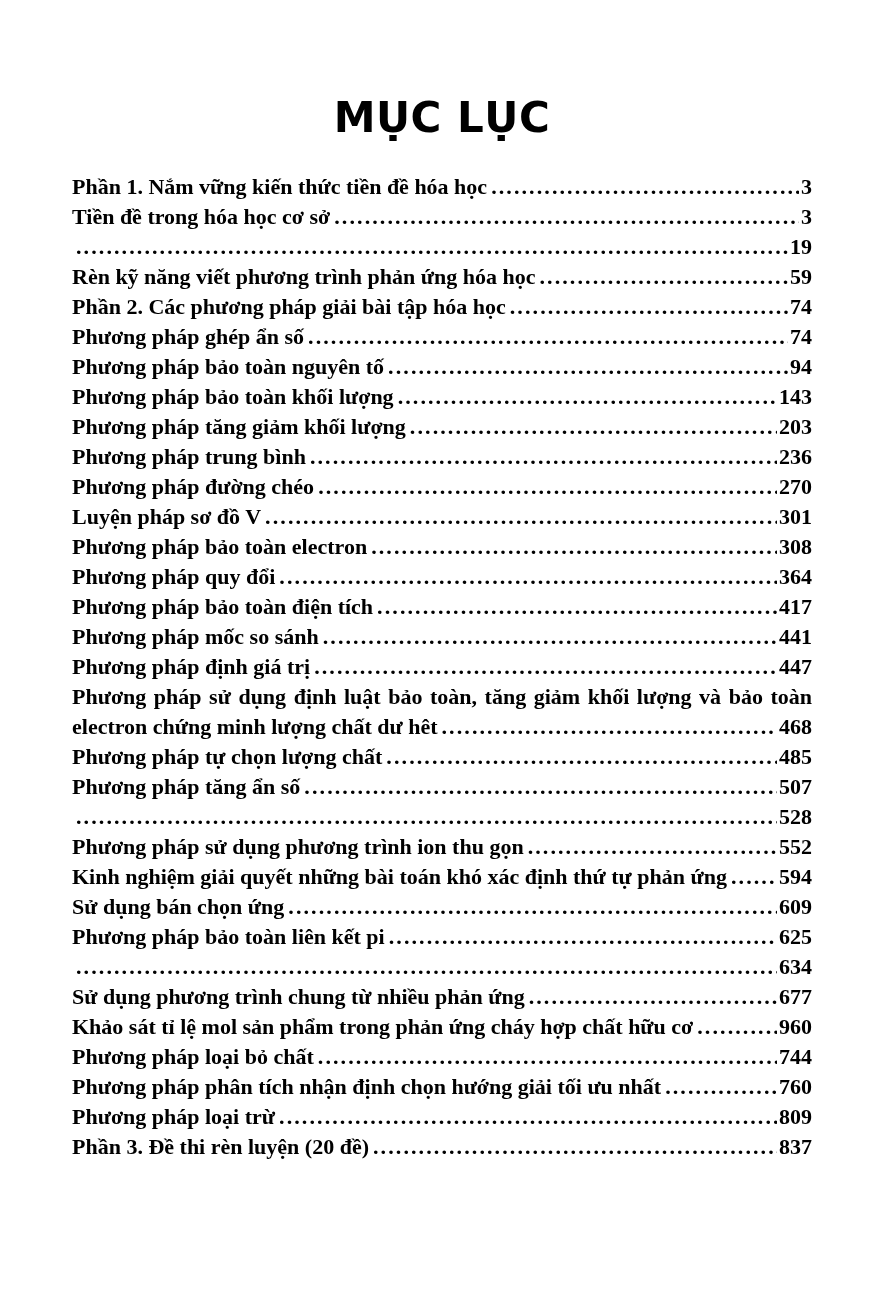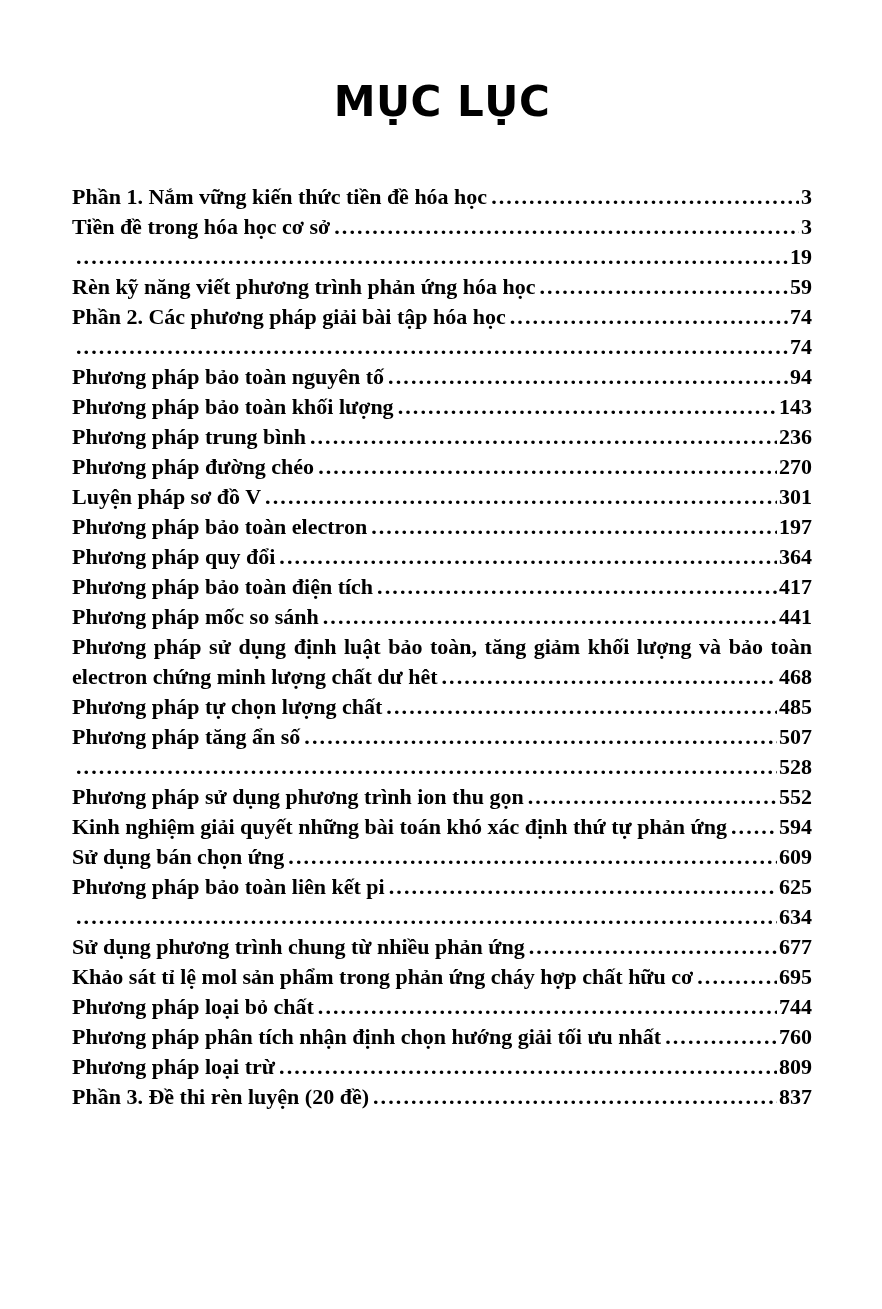--- a/index.html
+++ b/index.html
@@ -12,31 +12,31 @@
     width: 882px;
     height: 1309px;
     background: #ffffff;
     box-sizing: border-box;
     padding: 78px 70px 0 72px;
     color: #000000;
     font-family: "Liberation Serif", "DejaVu Serif", serif;
     overflow: hidden;
   }
   .doc-title {
-    margin: 0;
+    margin: 16px;
     text-align: center;
     font-family: "DejaVu Sans", "Liberation Sans", sans-serif;
     font-weight: 800;
     font-size: 42px;
     line-height: 48px;
     letter-spacing: 0.5px;
     color: #000000;
   }
   .toc {
-    margin-top: 56px;
+    margin-top: 30px;
   }
   .toc-row {
     display: flex;
     align-items: flex-end;
     font-size: 22px;
     line-height: 30px;
     height: 30px;
     color: #000000;
     font-weight: bold;
   }
@@ -98,67 +98,78 @@
         <span class="toc-label">Rèn kỹ năng viết phương trình phản ứng hóa học</span>
         <span class="toc-dots"></span>
         <span class="toc-page">59</span>
       </div>
       <div class="toc-row bold">
         <span class="toc-label">Phần 2. Các phương pháp giải bài tập hóa học</span>
         <span class="toc-dots"></span>
         <span class="toc-page">74</span>
       </div>
       <div class="toc-row">
+        <span class="toc-label">Phương pháp ghép ẩn số</span>
         <span class="toc-dots"></span>
         <span class="toc-page">74</span>
       </div>
       <div class="toc-row">
         <span class="toc-label">Phương pháp bảo toàn nguyên tố</span>
         <span class="toc-dots"></span>
         <span class="toc-page">94</span>
       </div>
       <div class="toc-row">
         <span class="toc-label">Phương pháp bảo toàn khối lượng</span>
         <span class="toc-dots"></span>
         <span class="toc-page">143</span>
       </div>
       <div class="toc-row">
+        <span class="toc-label">Phương pháp tăng giảm khối lượng</span>
+        <span class="toc-dots"></span>
+        <span class="toc-page">203</span>
+      </div>
+      <div class="toc-row">
         <span class="toc-label">Phương pháp trung bình</span>
         <span class="toc-dots"></span>
         <span class="toc-page">236</span>
       </div>
       <div class="toc-row">
         <span class="toc-label">Phương pháp đường chéo</span>
         <span class="toc-dots"></span>
         <span class="toc-page">270</span>
       </div>
       <div class="toc-row">
         <span class="toc-label">Luyện pháp sơ đồ V</span>
         <span class="toc-dots"></span>
         <span class="toc-page">301</span>
       </div>
       <div class="toc-row">
         <span class="toc-label">Phương pháp bảo toàn electron</span>
         <span class="toc-dots"></span>
-        <span class="toc-page">197</span>
+        <span class="toc-page">308</span>
       </div>
       <div class="toc-row">
         <span class="toc-label">Phương pháp quy đổi</span>
         <span class="toc-dots"></span>
         <span class="toc-page">364</span>
       </div>
       <div class="toc-row">
         <span class="toc-label">Phương pháp bảo toàn điện tích</span>
         <span class="toc-dots"></span>
         <span class="toc-page">417</span>
       </div>
       <div class="toc-row">
         <span class="toc-label">Phương pháp mốc so sánh</span>
         <span class="toc-dots"></span>
         <span class="toc-page">441</span>
+      </div>
+      <div class="toc-row">
+        <span class="toc-label">Phương pháp định giá trị</span>
+        <span class="toc-dots"></span>
+        <span class="toc-page">447</span>
       </div>
       <div class="toc-row justify">
         <span class="toc-label">Phương pháp sử dụng định luật bảo toàn, tăng giảm khối lượng và bảo toàn</span>
       </div>
       <div class="toc-row">
         <span class="toc-label">electron chứng minh lượng chất dư hêt</span>
         <span class="toc-dots"></span>
         <span class="toc-page">468</span>
       </div>
       <div class="toc-row">
@@ -200,21 +211,21 @@
         <span class="toc-page">634</span>
       </div>
       <div class="toc-row">
         <span class="toc-label">Sử dụng phương trình chung từ nhiều phản ứng</span>
         <span class="toc-dots"></span>
         <span class="toc-page">677</span>
       </div>
       <div class="toc-row">
         <span class="toc-label">Khảo sát tỉ lệ mol sản phẩm trong phản ứng cháy hợp chất hữu cơ</span>
         <span class="toc-dots"></span>
-        <span class="toc-page">695</span>
+        <span class="toc-page">960</span>
       </div>
       <div class="toc-row">
         <span class="toc-label">Phương pháp loại bỏ chất</span>
         <span class="toc-dots"></span>
         <span class="toc-page">744</span>
       </div>
       <div class="toc-row">
         <span class="toc-label">Phương pháp phân tích nhận định chọn hướng giải tối ưu nhất</span>
         <span class="toc-dots"></span>
         <span class="toc-page">760</span>

